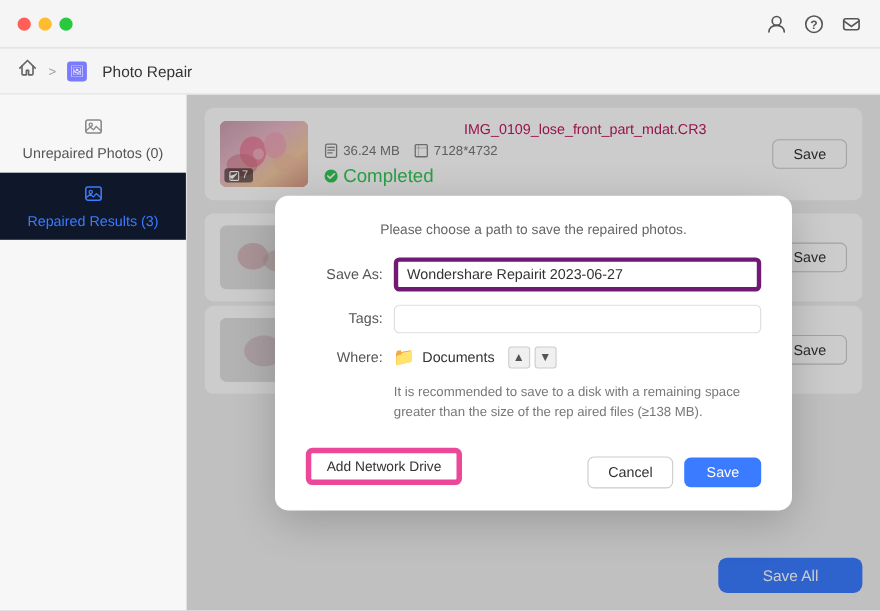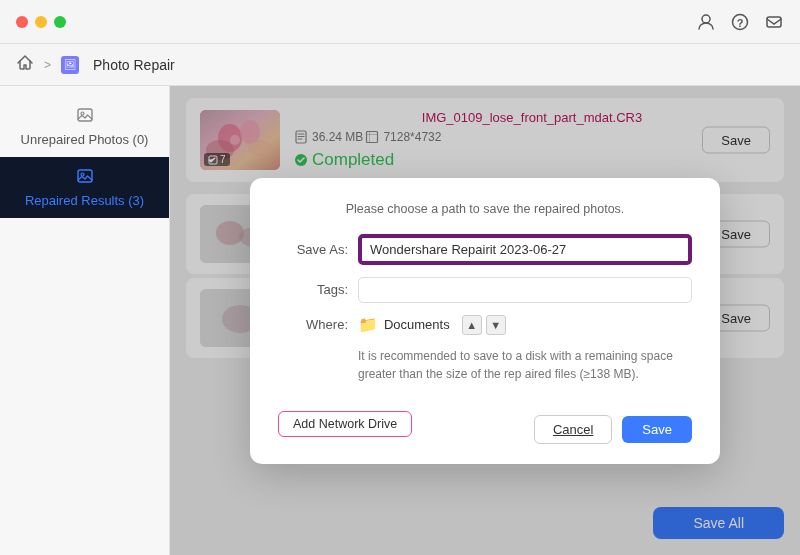--- a/index.html
+++ b/index.html
@@ -176,21 +176,21 @@
     }
     .photo-name {
       font-size: 13px;
       font-weight: 500;
       color: #be185d;
       margin-bottom: 5px;
       text-align: center;
     }
     .photo-meta {
       display: flex;
-      gap: 2px;
+      gap: 13px;
       font-size: 12px;
       color: #777;
       margin-bottom: 6px;
     }
     .photo-meta-item {
       display: flex;
       align-items: center;
       gap: 4px;
     }
     .status-completed {
@@ -344,21 +344,21 @@
       color: #555;
     }
     .modal-disk-hint {
       font-size: 12px;
       color: #777;
       line-height: 1.5;
       margin: 8px 0 14px 80px;
     }
     .modal-add-btn {
       background: white;
-      border: 1px solid #ec4899;
+      border: 5px solid #ec4899;
       border-radius: 6px;
       padding: 5px 14px;
       font-size: 12.5px;
       color: #333;
       cursor: pointer;
     }
     .modal-footer {
       display: flex;
       justify-content: flex-end;
       gap: 10px;
@@ -366,21 +366,20 @@
       margin-top: 10px;
     }
     .modal-cancel-btn {
       background: white;
       border: 1px solid #ccc;
       border-radius: 6px;
       padding: 6px 18px;
       font-size: 13px;
       color: #333;
       cursor: pointer;
-      text-decoration: underline;
     }
     .modal-save-btn {
       background: #3a7bff;
       border: none;
       border-radius: 6px;
       padding: 6px 20px;
       font-size: 13px;
       color: white;
       cursor: pointer;
       font-weight: 500;

